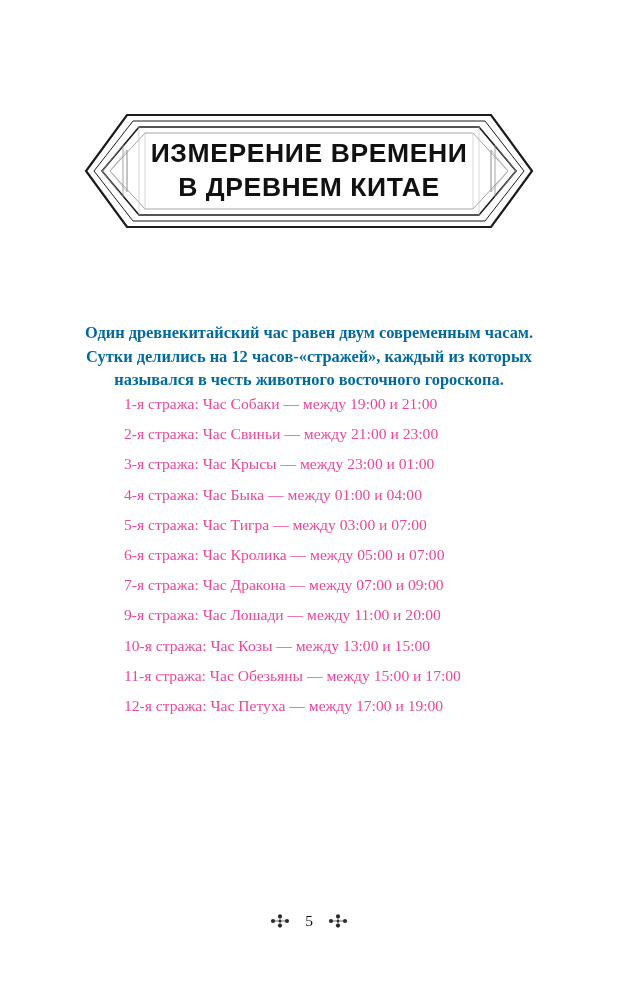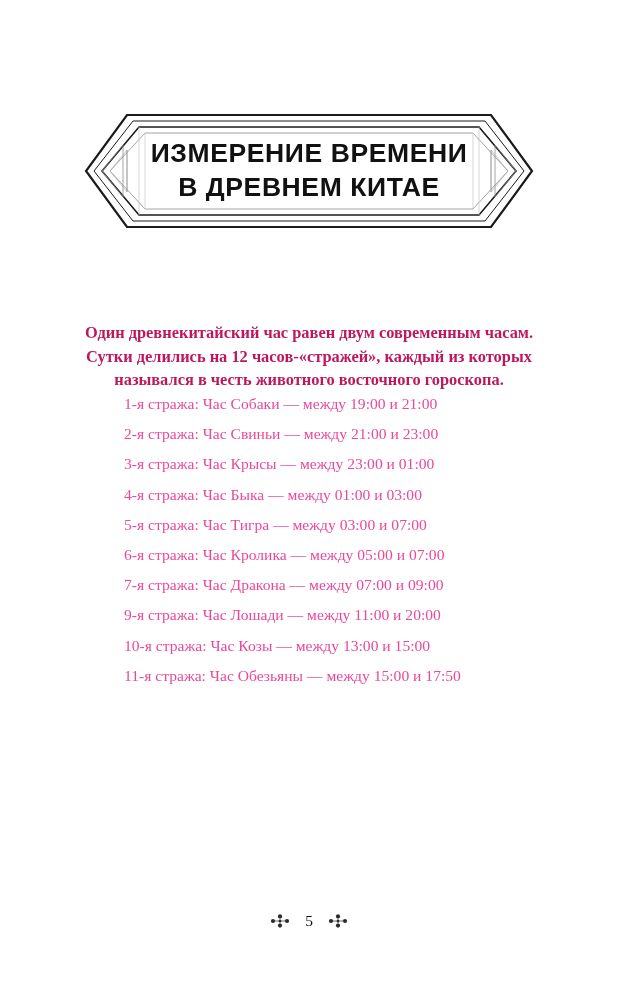--- a/index.html
+++ b/index.html
@@ -65,21 +65,21 @@
   
   .intro {
     position: absolute;
     top: 305px;
     left: 68px;
     width: 482px;
     font-size: 16.4px;
     line-height: 1.43;
     text-align: center;
     font-weight: bold;
-    color: #be185d;
+    color: #0369a1;
   }
 
   
   .watch-list {
     position: absolute;
     top: 396px;
     left: 124px;
     width: 420px;
     margin: 0;
     padding: 0;
@@ -146,27 +146,28 @@
 В ДРЕВНЕМ КИТАЕ</div>
     </div>
   </div>
 
   <p class="intro">Один древнекитайский час равен двум современным часам. Сутки делились на 12 часов-«стражей», каждый из которых назывался в честь животного восточного гороскопа.</p>
 
   <ul class="watch-list">
     <li>1-я стража: Час Собаки — между 19:00 и 21:00</li>
     <li>2-я стража: Час Свиньи — между 21:00 и 23:00</li>
     <li>3-я стража: Час Крысы — между 23:00 и 01:00</li>
-    <li>4-я стража: Час Быка — между 01:00 и 03:00</li>
+    <li>4-я стража: Час Быка — между 01:00 и 04:00</li>
     <li>5-я стража: Час Тигра — между 03:00 и 07:00</li>
     <li>6-я стража: Час Кролика — между 05:00 и 07:00</li>
     <li>7-я стража: Час Дракона — между 07:00 и 09:00</li>
     <li>9-я стража: Час Лошади — между 11:00 и 20:00</li>
     <li>10-я стража: Час Козы — между 13:00 и 15:00</li>
-    <li>11-я стража: Час Обезьяны — между 15:00 и 17:50</li>
+    <li>11-я стража: Час Обезьяны — между 15:00 и 17:00</li>
+    <li>12-я стража: Час Петуха — между 17:00 и 19:00</li>
   </ul>
 
   <div class="footer">
     <svg class="orn" viewBox="0 0 22 16" xmlns="http://www.w3.org/2000/svg">
       <g fill="#2a2a2a">
         <circle cx="4" cy="8" r="2.1"></circle>
         <circle cx="11" cy="3.4" r="2.1"></circle>
         <circle cx="11" cy="12.6" r="2.1"></circle>
         <circle cx="18" cy="8" r="2.1"></circle>
         <circle cx="11" cy="8" r="1.5"></circle>

